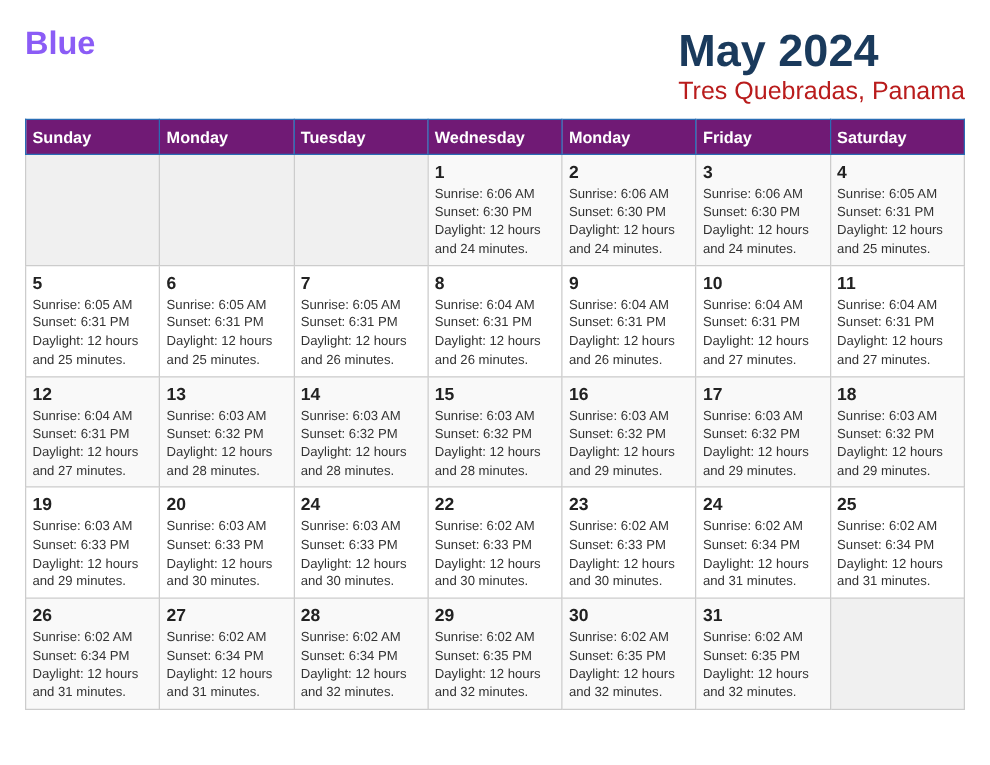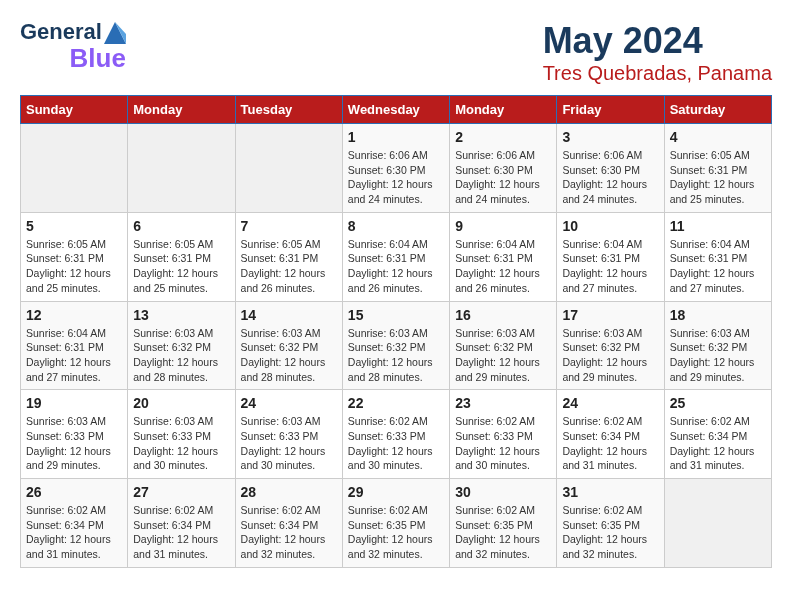--- a/index.html
+++ b/index.html
@@ -31,21 +31,21 @@
     .location {
       font-size: 20px;
       color: #b91c1c;
     }
     table {
       width: 100%;
       border-collapse: collapse;
       font-size: 11px;
     }
     thead tr th {
-      background-color: #b91c1c;
+      background-color: #701a75;
       color: #fff;
       text-align: left;
       padding: 6px 5px;
       font-size: 13px;
       font-weight: bold;
       border: 1px solid #2a6db5;
     }
     tbody tr td {
       border: 1px solid #ccc;
       vertical-align: top;
@@ -75,28 +75,20 @@
     .empty-cell {
       background: #f0f0f0 !important;
     }
   </style>
 </head>
 <body>
 
 <div class="header">
   <div class="logo">
     <div>
-      <div style="display:flex;align-items:center;">
-        <div style="font-size:22px;font-weight:bold;color:#1a3a5c;line-height:1.1;">
-          General<svg width="22" height="22" viewBox="0 0 22 22" style="vertical-align:middle;margin-left:2px;">
-              <polygon points="0,22 11,0 22,22" fill="#2a6db5"></polygon>
-              <polygon points="11,0 22,22 22,12" fill="#5ba3e0"></polygon>
-            </svg>
-        </div>
-      </div>
       <div style="font-size:26px;font-weight:bold;color:#8b5cf6;line-height:1.1;text-align:right;">Blue</div>
     </div>
   </div>
   <div class="title-block">
     <div class="month-year">May 2024</div>
     <div class="location">Tres Quebradas, Panama</div>
   </div>
 </div>
 
 <table>

